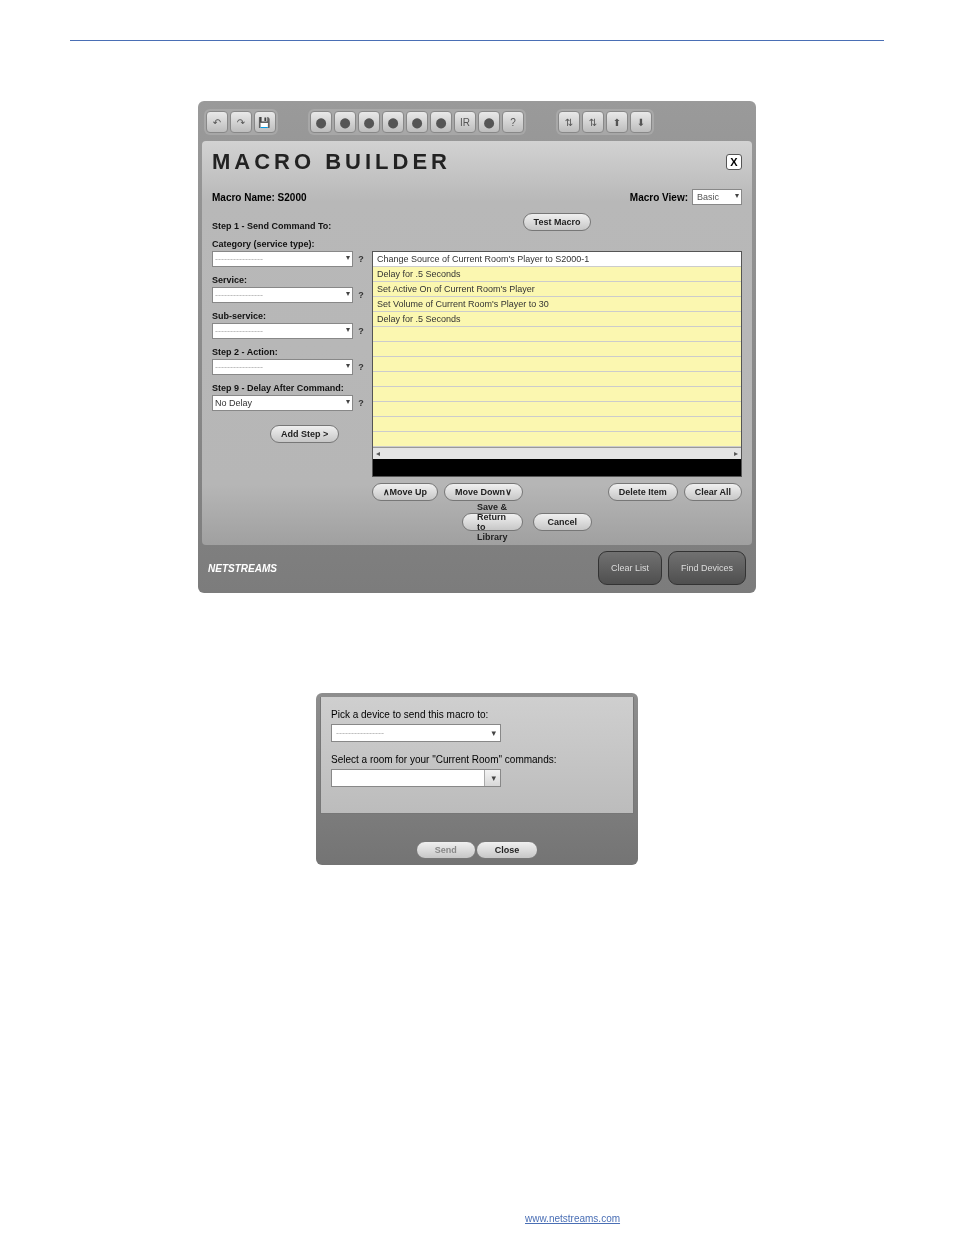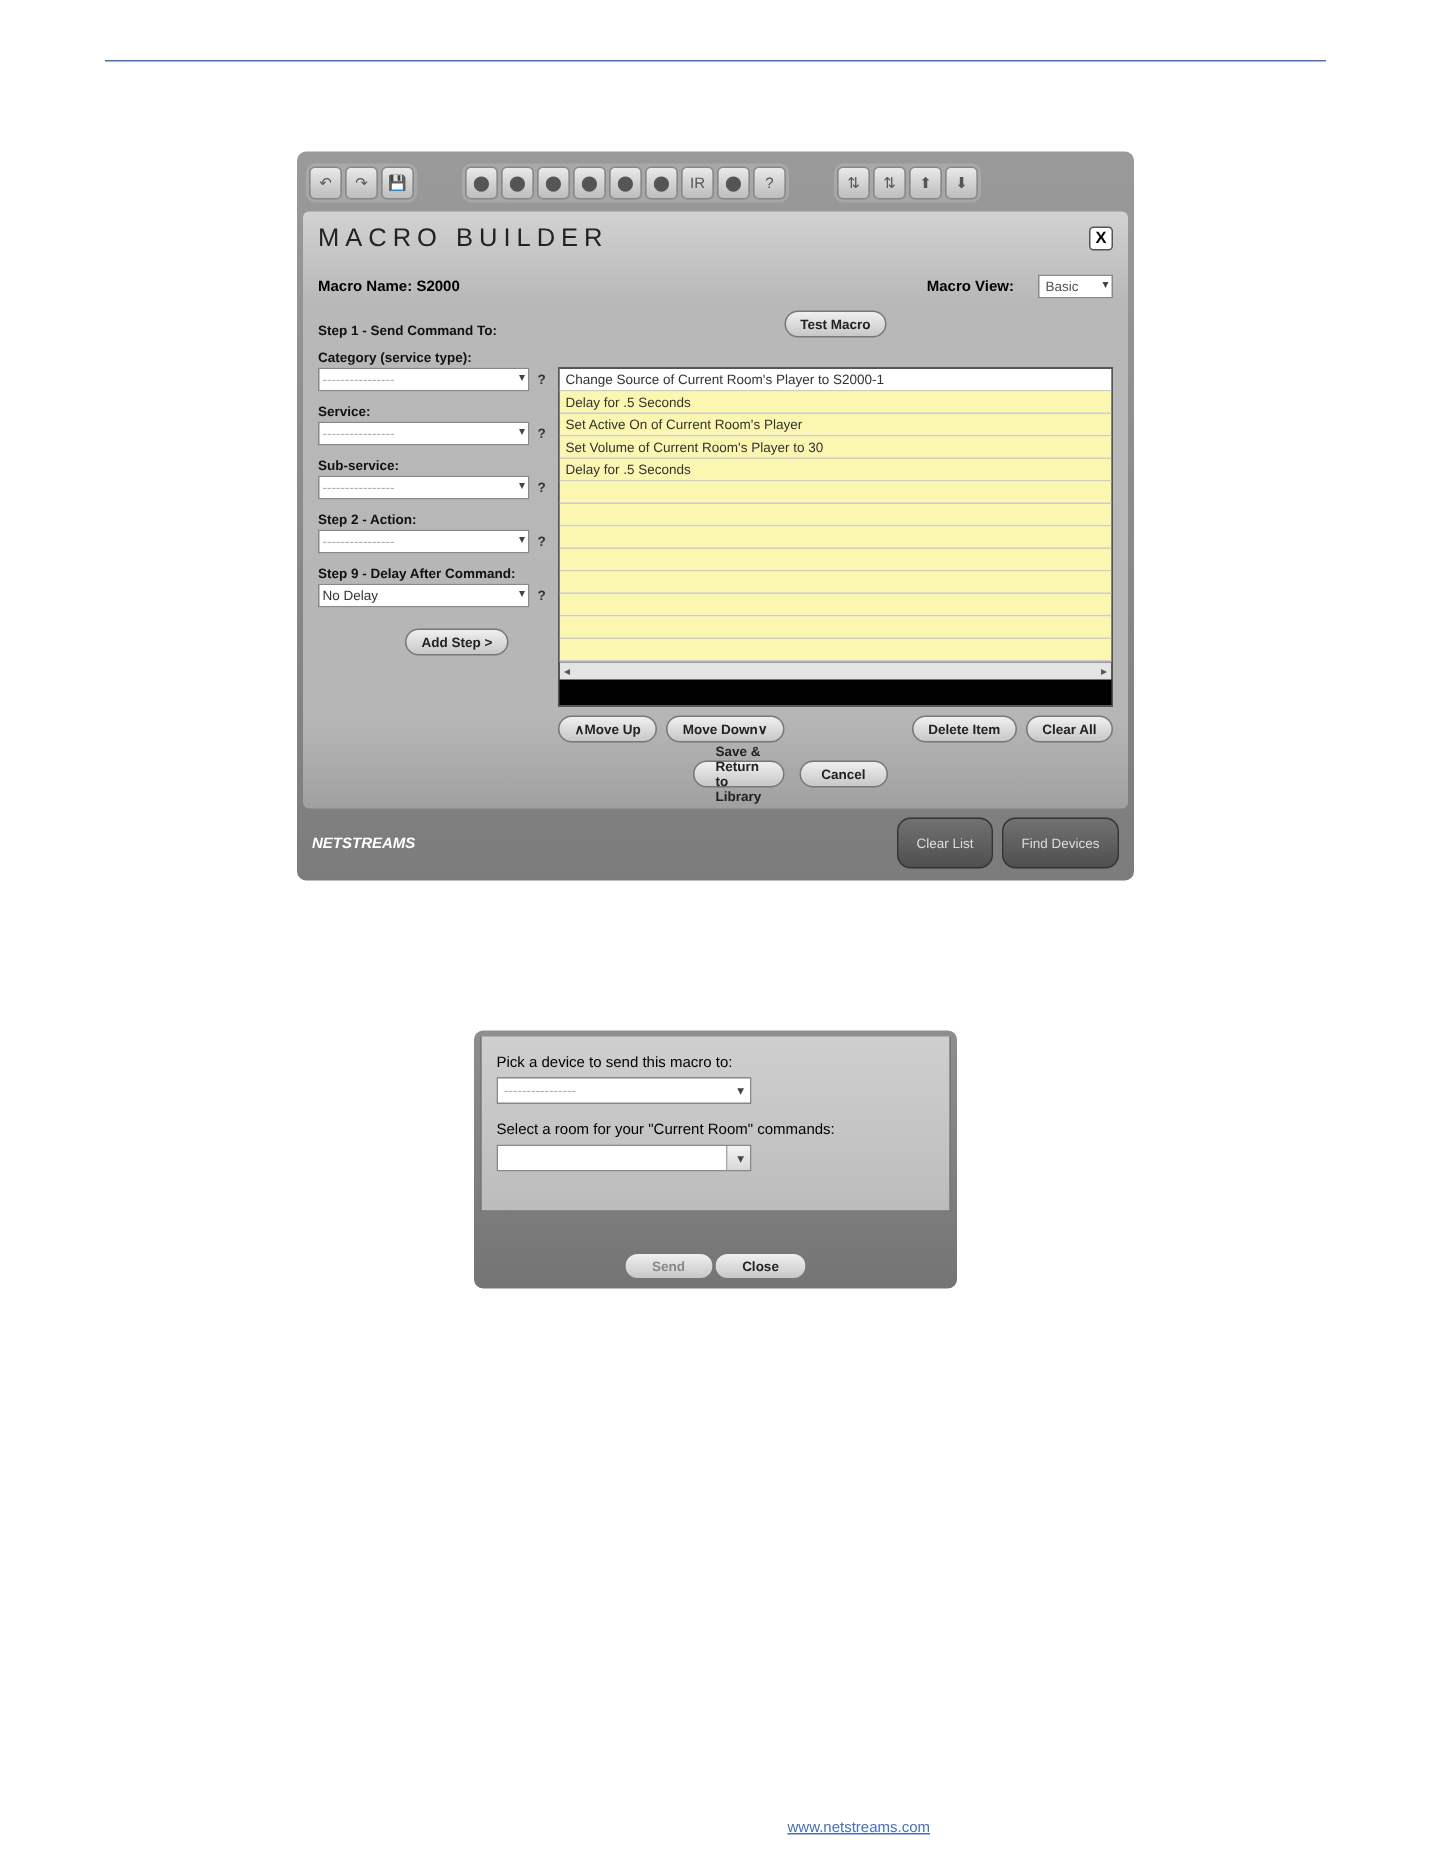--- a/index.html
+++ b/index.html
@@ -7,25 +7,25 @@
   .page{padding:40px 70px}
   .hr{height:1px;background:#4a6fb5;margin:0 0 60px 0}
 
   
   .app{width:558px;margin:0 auto;background:linear-gradient(#9a9a9a,#7c7c7c);border-radius:6px;padding:4px 4px 8px 4px}
   .toolbar{display:flex;gap:30px;padding:4px 2px 6px 2px}
   .tb-group{display:flex;gap:2px;background:rgba(255,255,255,.15);border-radius:6px;padding:2px}
   .tb-btn{width:22px;height:22px;border-radius:4px;background:linear-gradient(#e9e9e9,#bdbdbd);border:1px solid #888;display:flex;align-items:center;justify-content:center;font-size:10px;color:#555}
   .panel{background:linear-gradient(#d2d2d2,#b8b8b8 15%,#b6b6b6 85%,#a0a0a0);border-radius:4px;padding:8px 10px 14px 10px;position:relative}
   .panel-hdr{display:flex;justify-content:space-between;align-items:center}
-  .panel-title{font-weight:normal;letter-spacing:4px;font-size:17px;color:#222}
+  .panel-title{font-weight:bold;letter-spacing:4px;font-size:22px;color:#222}
   .close-x{width:16px;height:16px;background:#fff;border:1px solid #555;border-radius:3px;display:flex;align-items:center;justify-content:center;font-size:11px;font-weight:bold}
   .row1{display:flex;justify-content:space-between;align-items:center;margin-top:14px;font-size:10px}
   .row1 b{font-weight:bold}
-  .mview{display:flex;align-items:center;gap:16px}
+  .mview{display:flex;align-items:center;gap:4px}
   .sel{height:16px;background:#fff;border:1px solid #888;font-size:9px;padding:0 14px 0 4px;position:relative;display:inline-flex;align-items:center;color:#555;min-width:50px}
   .sel::after{content:"▾";position:absolute;right:2px;top:1px;font-size:8px;color:#444}
   .body{display:flex;gap:6px;margin-top:8px}
   .left{width:154px;font-size:9px;color:#111}
   .lbl{font-weight:bold;margin-top:8px;margin-bottom:2px}
   .fldrow{display:flex;align-items:center;gap:3px}
   .fld{flex:1;height:16px;background:#fff;border:1px solid #888;font-size:9px;color:#aaa;padding:0 2px;position:relative;display:flex;align-items:center}
   .fld::after{content:"▾";position:absolute;right:2px;top:1px;font-size:8px;color:#444}
   .q{width:10px;text-align:center;font-weight:bold;color:#333}
   .addstep{margin:14px 0 0 58px}

